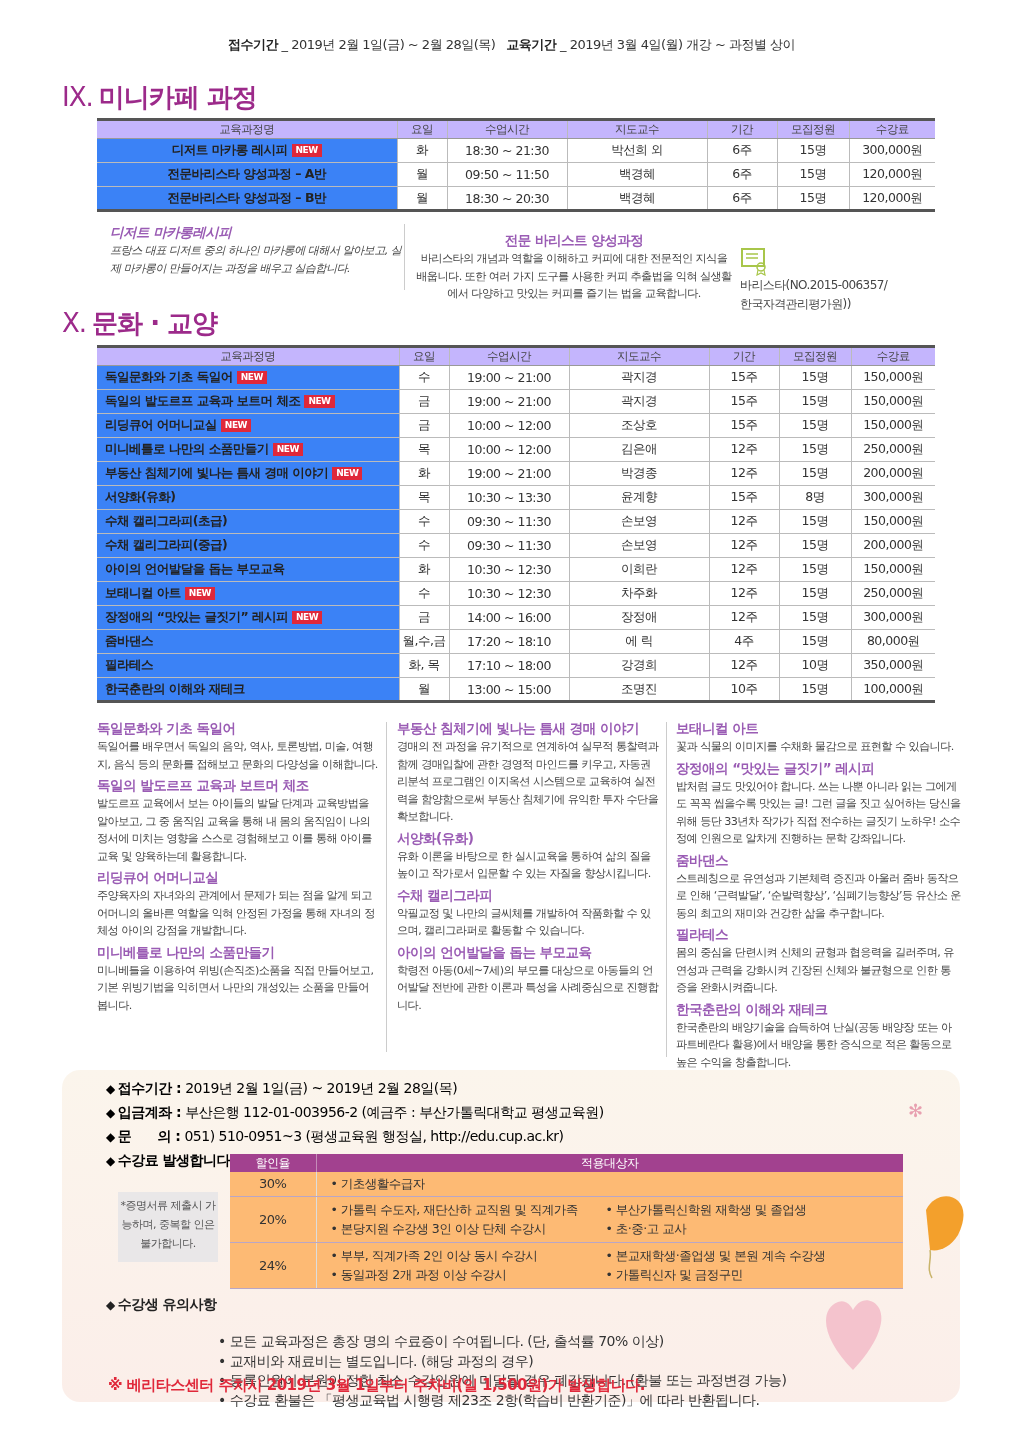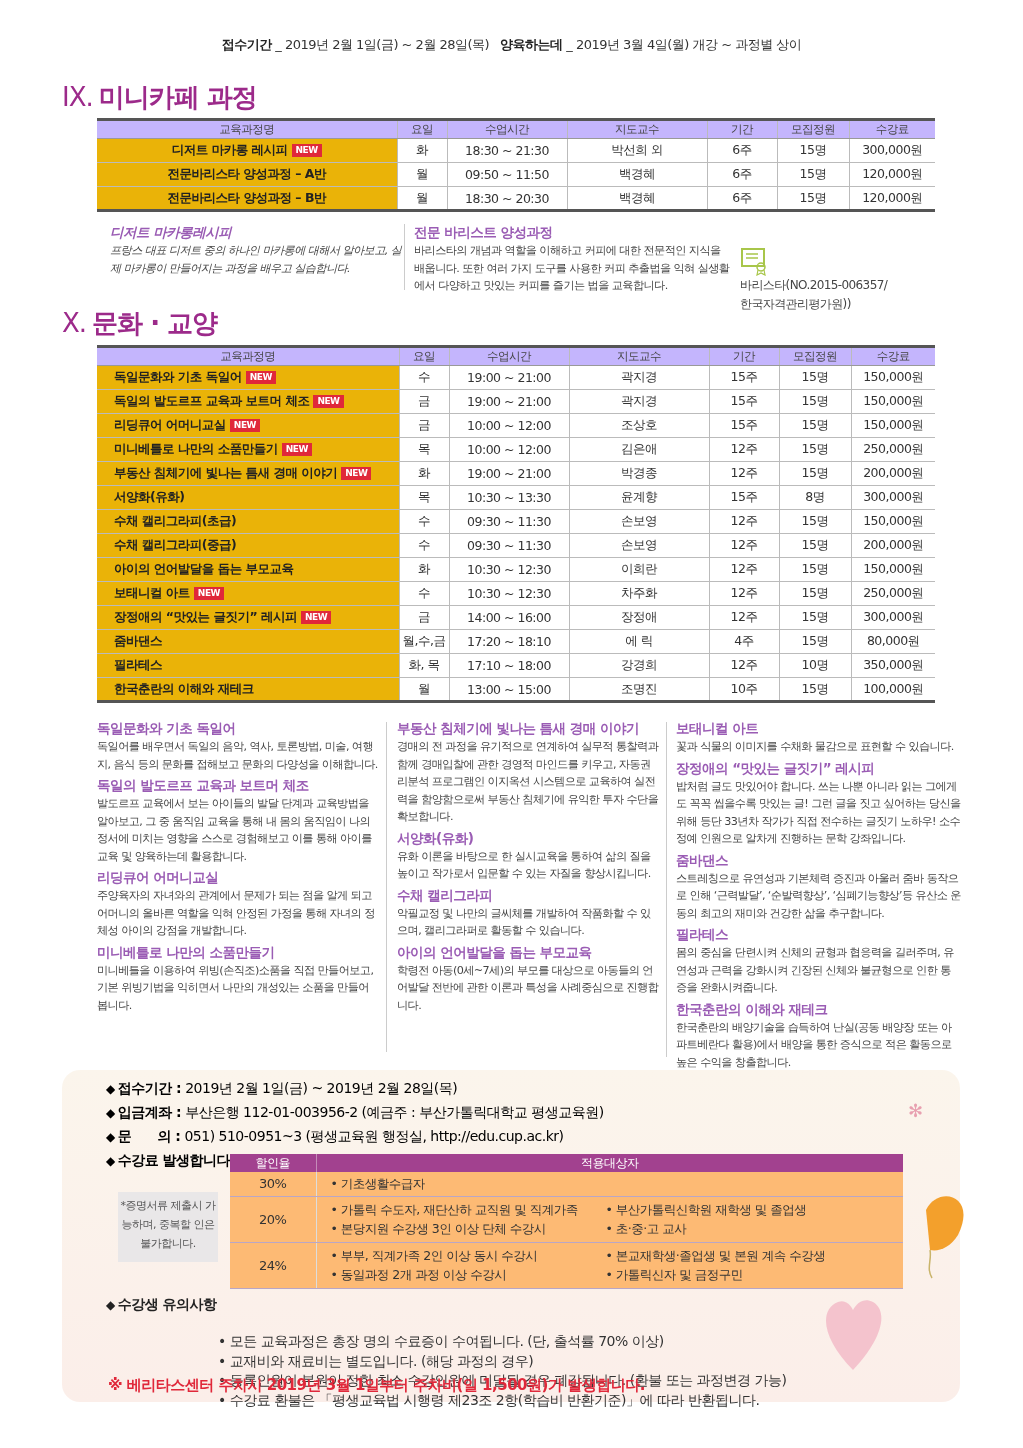--- a/index.html
+++ b/index.html
@@ -5,23 +5,23 @@
   * { box-sizing: border-box; margin: 0; padding: 0; }
   body { width: 1023px; height: 1448px; background: #ffffff; font-family: "DejaVu Sans", "Liberation Sans", sans-serif; color: #333; position: relative; overflow: hidden; }
   .topline { position: absolute; top: 36px; left: 0; width: 1023px; text-align: center; font-size: 13px; color: #333; letter-spacing: -0.5px; }
   .topline b { font-weight: bold; color: #222; }
   .sec-title { position: absolute; left: 62px; font-size: 26px; font-weight: bold; color: #9c2a8a; letter-spacing: -1px; }
   .sec-title .num { font-weight: normal; color: #9c2a8a; margin-right: 6px; }
   table.course { position: absolute; left: 97px; width: 838px; border-collapse: collapse; font-size: 12.5px; letter-spacing: -0.5px; }
   table.course th { background: #c4b5fd; font-weight: normal; color: #444; height: 19px; border-top: 3px solid #555; border-bottom: 1px solid #999; border-left: 1px solid #bbb; font-size: 11.5px; }
   table.course th:first-child { border-left: none; }
   table.course td { height: 24px; border-bottom: 1px solid #bbb; border-left: 1px solid #bbb; text-align: center; color: #333; }
-  table.course td:first-child { border-left: none; background: #eab308; font-weight: bold; color: #222; }
+  table.course td:first-child { border-left: none; background: #3b82f6; font-weight: bold; color: #222; }
   table.course tr:last-child td { border-bottom: 3px solid #555; }
-  table.course.left td:first-child { text-align: left; padding-left: 17px; }
+  table.course.left td:first-child { text-align: left; padding-left: 8px; }
   .new { display: inline-block; background: #e0283a; color: #fff; font-size: 9px; font-weight: bold; padding: 1px 4px; margin-left: 4px; vertical-align: 1px; line-height: 11px; }
   .desc-title { color: #9a5cb4; font-size: 13.5px; font-weight: bold; letter-spacing: -0.5px; margin-top: 4px; }
   .desc-text { color: #444; font-size: 11.2px; line-height: 17.5px; letter-spacing: -0.6px; }
   .col { position: absolute; }
   .divider { position: absolute; width: 1px; background: #ccc; }
   .notice-box { position: absolute; left: 62px; top: 1070px; width: 898px; height: 332px; background: linear-gradient(180deg, #fbf5ec 0%, #fbeee9 100%); border-radius: 18px; }
   .info-line { position: absolute; left: 106px; font-size: 14px; color: #000000; letter-spacing: -0.5px; }
   .info-line b { font-weight: bold; }
   .dia { font-size: 12px; margin-right: 3px; }
   table.discount { position: absolute; left: 230px; top: 1154px; width: 673px; border-collapse: collapse; font-size: 12.5px; letter-spacing: -0.5px; background: #fdba74; }
@@ -38,21 +38,21 @@
   .caution-list { position: absolute; left: 218px; top: 1332px; font-size: 14px; color: #333; line-height: 19.5px; letter-spacing: -0.5px; }
   .parking { position: absolute; left: 108px; top: 1376px; font-size: 15px; font-weight: bold; color: #e0283a; letter-spacing: -0.5px; }
   .balloon { position: absolute; }
 </style>
 </head>
 <body>
 
 <div class="topline">
   <b>접수기간</b>
   <span>_ 2019년  2월 1일(금) ~ 2월 28일(목)</span>&nbsp;&nbsp;
-  <b>양육하는데</b>
+  <b>교육기간</b>
   <span>_ 2019년  3월 4일(월) 개강 ~ 과정별 상이</span>
 </div>
 
 <div class="sec-title" style="top:80px;">
   <span class="num">IX.</span><span>미니카페 과정</span>
 </div>
 
 <table class="course" id="t9" style="top:118px;">
   <colgroup>
       <col style="width:300px">
@@ -103,21 +103,21 @@
         <td>120,000원</td>
       </tr>
     </tbody>
 </table>
 
 <div class="col" style="left:110px; top:220px; width:300px;font-style:italic;">
   <div class="desc-title">디저트 마카롱레시피</div>
   <div class="desc-text">프랑스 대표 디저트 중의 하나인 마카롱에 대해서 알아보고, 실제 마카롱이 만들어지는 과정을 배우고 실습합니다.</div>
 </div>
 <div class="divider" style="left:404px; top:224px; height:66px;"></div>
-<div class="col" style="left:414px; top:220px; width:320px;">
+<div class="col" style="left:414px; top:228px; width:320px;text-align:center;">
   <div class="desc-title">전문 바리스트 양성과정</div>
   <div class="desc-text">바리스타의 개념과 역할을 이해하고 커피에 대한 전문적인 지식을 배웁니다. 또한 여러 가지 도구를 사용한 커피 추출법을 익혀 실생활에서 다양하고 맛있는 커피를 즐기는 법을 교육합니다.</div>
 </div>
 <div class="col" style="left:740px; top:242px; width:200px; display:flex; align-items:flex-start;flex-direction:column;">
   <svg width="30" height="30" viewBox="0 0 30 30" style="margin-right:6px; margin-top:4px;">
     <rect x="2" y="3" width="22" height="17" fill="none" stroke="#a8c64a" stroke-width="2"></rect>
     <line x1="6" y1="8" x2="18" y2="8" stroke="#a8c64a" stroke-width="1.5"></line>
     <line x1="6" y1="12" x2="18" y2="12" stroke="#a8c64a" stroke-width="1.5"></line>
     <circle cx="21" cy="21" r="4" fill="none" stroke="#a8c64a" stroke-width="1.5"></circle>
     <path d="M18 24 L17 29 L21 27 L25 29 L24 24" fill="none" stroke="#a8c64a" stroke-width="1.2"></path>

